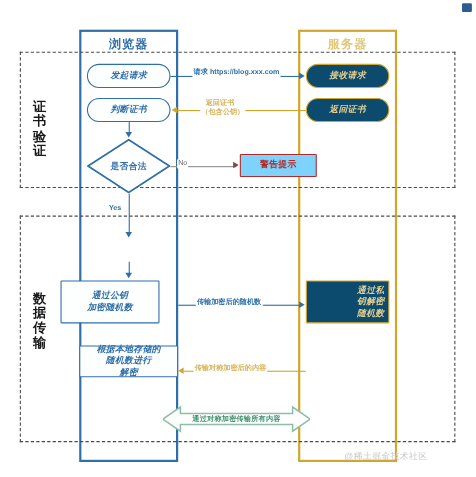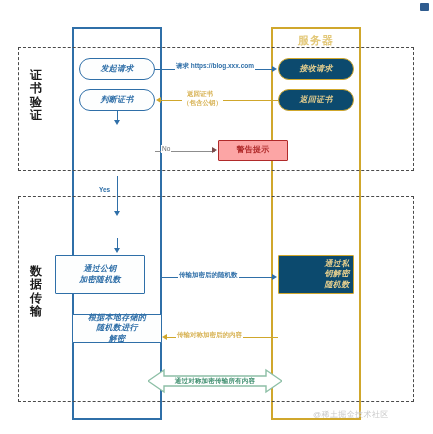--- a/index.html
+++ b/index.html
@@ -91,21 +91,21 @@
   }
   .node.gold {
     border: 1.6px solid #d0a72c;
     color: #e6cf8e;
     background: #0c4a6e;
     font-style: italic;
   }
   .node.red {
     border: 1.8px solid #b02a2a;
     color: #b02a2a;
-    background: #fca5a5;
+    background: #7dd3fc;
   }
   .node.round { border-radius: 11px; }
   .node.rect  { border-radius: 1px; }
 
   
   .diamond-wrap {
     position: absolute;
   }
   .diamond-shape {
     position: absolute;
@@ -190,26 +190,27 @@
 </head>
 <body>
 
 <div id="canvas">
 
   <div class="corner-mark"></div>
 
   <div class="lane lane-browser" style="left:72px; top:27px; width:90px; height:393px;"></div>
   <div class="lane lane-server" style="left:271px; top:27px; width:90px; height:393px;"></div>
 
+  <div class="lane-title title-browser" style="left:72px; top:33px; width:90px;">浏览器</div>
   <div class="lane-title title-server" style="left:271px; top:33px; width:90px;">服务器</div>
 
   <div class="band" style="left:18px; top:47px; width:396px; height:124px;"></div>
   <div class="band" style="left:18px; top:196px; width:396px; height:206px;"></div>
 
-  <div class="band-label" style="left:28px; top:69px;">证书验证</div>
+  <div class="band-label" style="left:28px; top:91px;">证书验证</div>
   <div class="band-label" style="left:28px; top:265px;">数据传输</div>
 
   <div class="node blue round" style="left:79px; top:58px; width:76px; height:22px;">发起请求</div>
 
   <div class="node gold round" style="left:278px; top:58px; width:76px; height:22px;">接收请求</div>
 
   <div class="ln ln-h c-blue" style="left:155px; top:69px; width:118px;"></div>
   <div class="arrowhead ah-right" style="left:272px; top:65.8px;"></div>
   <div class="edge-label el-blue" style="left:175px; top:62px;">请求 https://blog.xxx.com</div>
 
@@ -218,20 +219,26 @@
   <div class="node gold round" style="left:278px; top:89px; width:76px; height:22px;">返回证书</div>
 
   <div class="ln ln-h c-gold" style="left:161px; top:100px; width:117px;"></div>
   <div class="arrowhead ah-left" style="left:156px; top:96.8px;"></div>
   <div class="edge-label el-gold" style="left:186px; top:90px;">返回证书</div>
   <div class="edge-label el-gold" style="left:182px; top:99px;">（包含公钥）</div>
 
   <div class="ln ln-v c-blue" style="left:117px; top:111px; height:12px;"></div>
   <div class="arrowhead ah-down" style="left:113.8px; top:120px;"></div>
 
+  <div class="diamond-wrap" style="left:79px; top:126px; width:76px; height:50px;">
+    <svg class="diamond-shape" viewBox="0 0 76 50" preserveAspectRatio="none">
+      <polygon points="38,1 75,25 38,49 1,25" fill="#ffffff" stroke="#2f6fa8" stroke-width="1.6"></polygon>
+    </svg>
+    <div class="diamond-text">是否合法</div>
+  </div>
 
   <div class="ln ln-h c-gray" style="left:155px; top:150.5px; width:60px;"></div>
   <div class="arrowhead ah-right-gray" style="left:212px; top:147.3px;"></div>
   <div class="edge-label el-gray" style="left:161px; top:145px;">No</div>
 
   <div class="node red rect" style="left:218px; top:140px; width:70px; height:21px;">警告提示</div>
 
   <div class="ln ln-v c-blue" style="left:117px; top:176px; height:38px;"></div>
   <div class="edge-label el-blue" style="left:98px; top:186px;">Yes</div>
   <div class="arrowhead ah-down" style="left:113.8px; top:211px;"></div>

